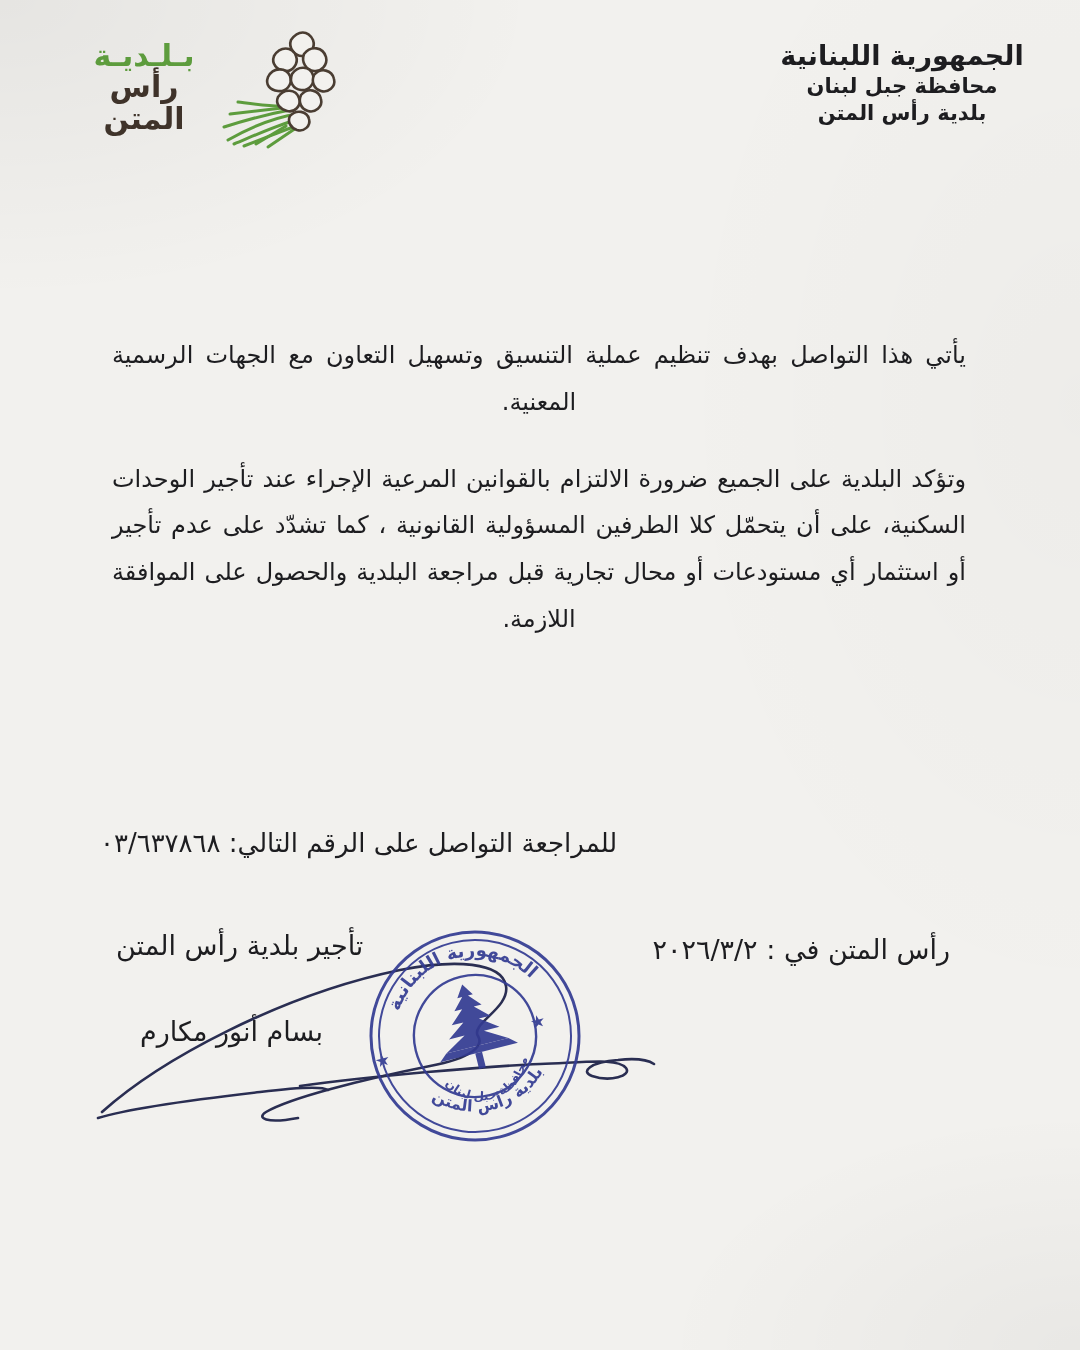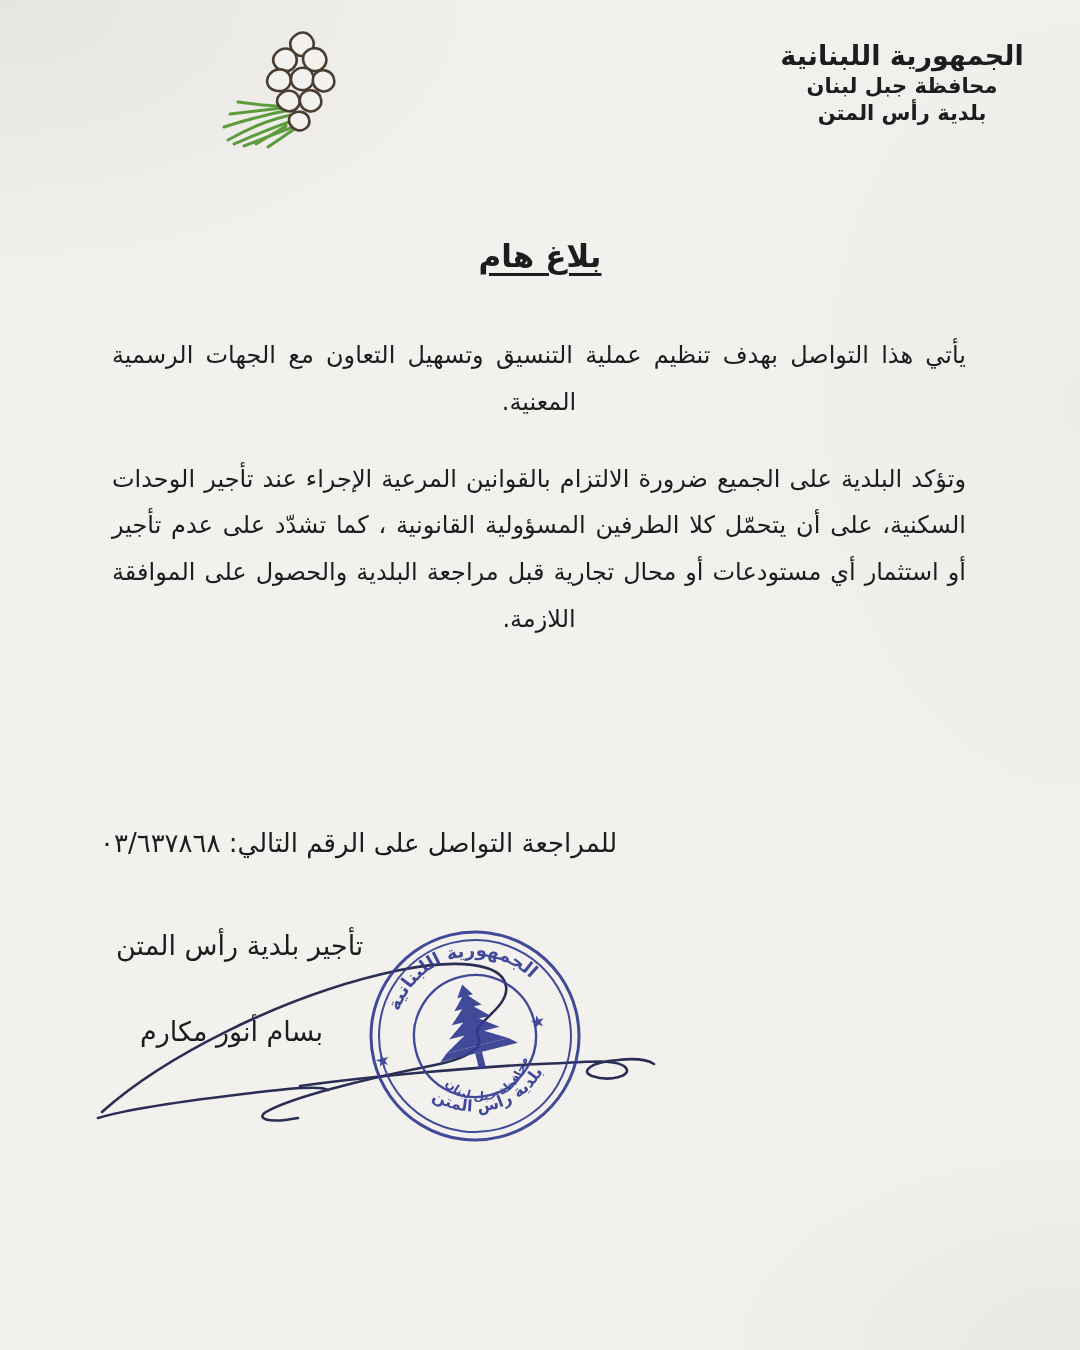--- a/index.html
+++ b/index.html
@@ -70,42 +70,47 @@
         <path d="M58 34 C 64 24, 76 24, 80 34 C 83 42, 76 50, 69 49 C 61 48, 55 42, 58 34 Z"></path>
         <path d="M88 32 C 95 23, 107 25, 110 35 C 112 43, 105 50, 98 49 C 90 48, 85 40, 88 32 Z"></path>
         <path d="M52 55 C 57 45, 70 45, 74 54 C 77 63, 70 70, 62 69 C 54 68, 49 63, 52 55 Z"></path>
         <path d="M76 52 C 82 43, 94 44, 97 53 C 100 62, 92 69, 85 68 C 77 67, 73 60, 76 52 Z"></path>
         <path d="M98 53 C 105 45, 116 48, 118 57 C 120 65, 112 71, 105 69 C 98 67, 95 60, 98 53 Z"></path>
         <path d="M62 75 C 68 66, 80 67, 83 76 C 86 84, 78 91, 71 89 C 64 87, 59 82, 62 75 Z"></path>
         <path d="M85 73 C 92 65, 103 68, 105 77 C 107 85, 99 91, 92 89 C 85 87, 82 80, 85 73 Z"></path>
         <path d="M74 94 C 80 87, 91 89, 93 97 C 95 104, 88 110, 81 108 C 75 106, 71 100, 74 94 Z"></path>
       </g>
     </svg>
+    <div class="logo-text">
+      <div class="logo-line1">بـلـديـة</div>
+      <div class="logo-line2">رأس المتن</div>
+    </div>
   </div>
 
   <div class="gov">
     <div class="gov-line1">الجمهورية اللبنانية</div>
     <div class="gov-line2">محافظة جبل لبنان</div>
     <div class="gov-line3">بلدية رأس المتن</div>
   </div>
 
-  <div class="title">
-    <span>بلاغ هام</span>
-  </div>
 
   <div class="body">
     <p class="p2">يأتي هذا التواصل بهدف تنظيم عملية التنسيق وتسهيل التعاون مع الجهات الرسمية المعنية.</p>
     <p class="p3">وتؤكد البلدية على الجميع ضرورة الالتزام بالقوانين المرعية الإجراء عند تأجير الوحدات السكنية، على أن يتحمّل كلا الطرفين المسؤولية القانونية ، كما تشدّد على عدم تأجير أو استثمار أي مستودعات أو محال تجارية قبل مراجعة البلدية والحصول على الموافقة اللازمة.</p>
   </div>
 
   <div class="contact">
     <span>للمراجعة التواصل على الرقم التالي:</span>
     <span>٠٣/٦٣٧٨٦٨</span>
   </div>
 
+  <div class="dateline">
+    <span>رأس المتن في :</span>
+    <span>٢٠٢٦/٣/٢</span>
+  </div>
 
   <div class="sig-title">تأجير بلدية رأس المتن</div>
   <div class="sig-name">بسام أنور مكارم</div>
 
   <svg class="sig-ink" width="620" height="210" viewBox="0 0 620 210">
     <g fill="none" stroke="#2a2e52" stroke-width="2.6" stroke-linecap="round">
       <path d="M32 172 C 90 120, 210 55, 330 30 C 385 19, 432 22, 436 46 C 440 68, 400 84, 408 96 C 414 106, 402 118, 360 126 C 290 140, 220 158, 196 172 C 186 178, 196 184, 228 178"></path>
       <path d="M28 178 C 60 168, 120 160, 190 152 C 230 147, 252 146, 258 150"></path>
       <path d="M230 146 C 300 136, 420 126, 470 124 C 520 122, 548 118, 556 128 C 562 136, 540 142, 522 136 C 510 132, 520 122, 548 120 C 566 118, 578 120, 584 124"></path>
     </g>

